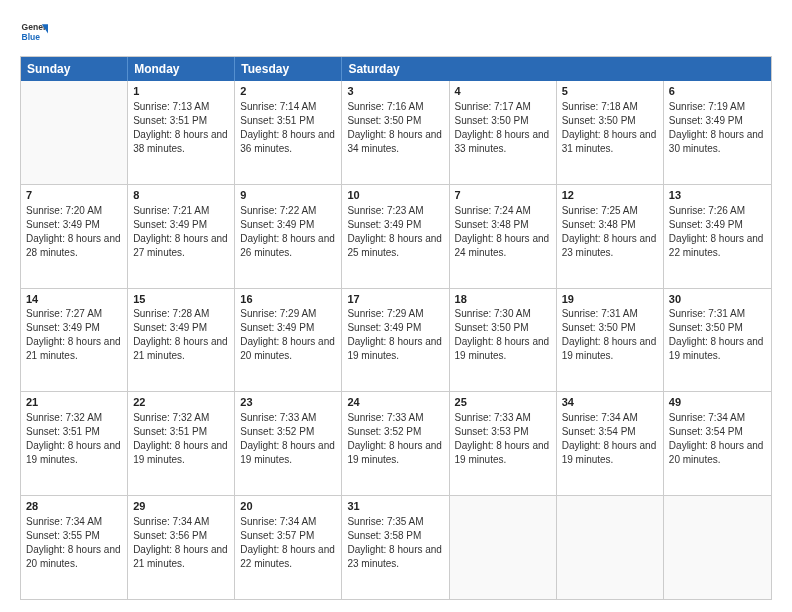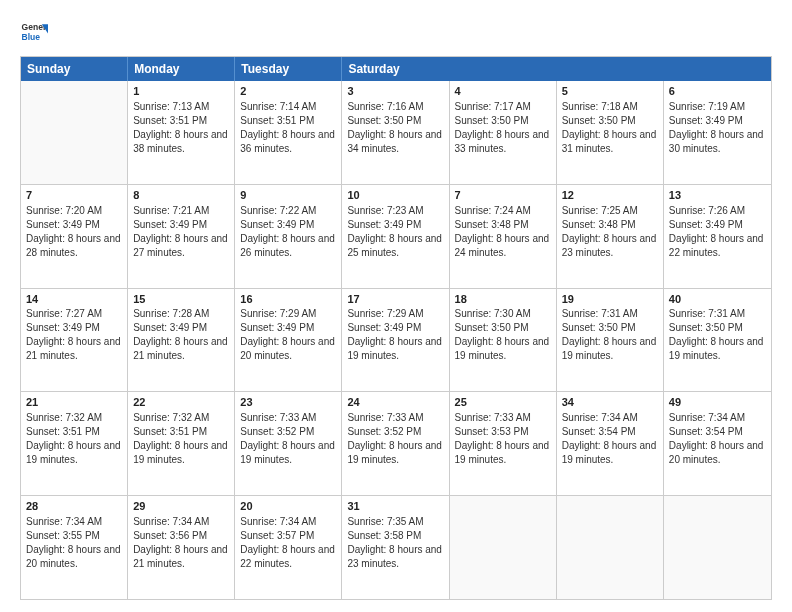--- a/index.html
+++ b/index.html
@@ -208,21 +208,21 @@
           </div>
           <div class="cal-cell">
             <div class="day-num">18</div>
             <div class="cell-info">Sunrise: 7:30 AM<br>Sunset: 3:50 PM<br>Daylight: 8 hours and 19 minutes.</div>
           </div>
           <div class="cal-cell">
             <div class="day-num">19</div>
             <div class="cell-info">Sunrise: 7:31 AM<br>Sunset: 3:50 PM<br>Daylight: 8 hours and 19 minutes.</div>
           </div>
           <div class="cal-cell">
-            <div class="day-num">40</div>
+            <div class="day-num">30</div>
             <div class="cell-info">Sunrise: 7:31 AM<br>Sunset: 3:50 PM<br>Daylight: 8 hours and 19 minutes.</div>
           </div>
         </div>
         <div class="cal-row">
           <div class="cal-cell">
             <div class="day-num">21</div>
             <div class="cell-info">Sunrise: 7:32 AM<br>Sunset: 3:51 PM<br>Daylight: 8 hours and 19 minutes.</div>
           </div>
           <div class="cal-cell">
             <div class="day-num">22</div>

